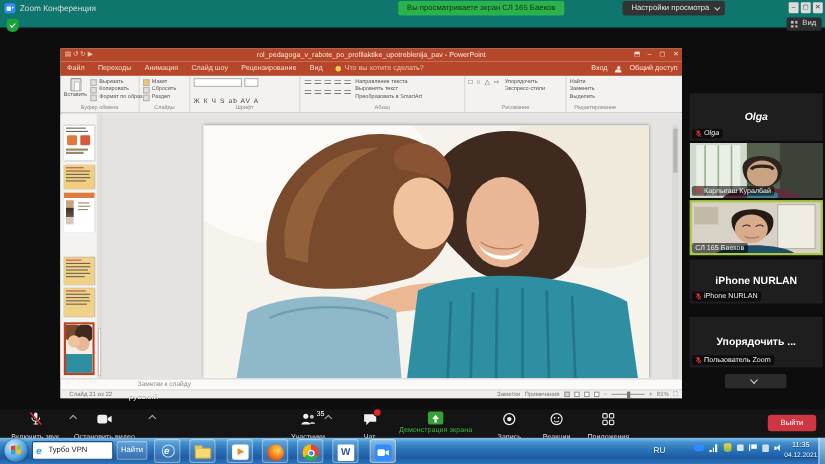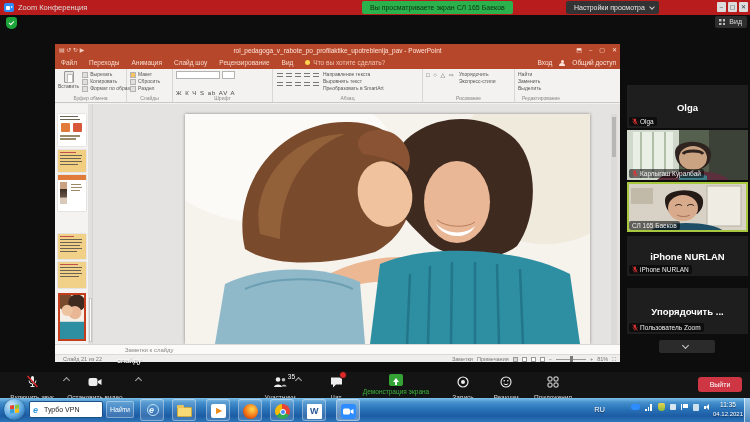--- a/index.html
+++ b/index.html
@@ -1,21 +1,21 @@
 <!DOCTYPE html>
 <html><head>
 <meta charset="utf-8">
 <style>
   html,body{margin:0;padding:0;background:#000;}
   *{box-sizing:border-box;font-family:"Liberation Sans",sans-serif;}
   .screen{position:relative;width:750px;height:422px;background:#0d0d0d;overflow:hidden;}
   .abs{position:absolute;}
 
   
-  .ztitle{left:0;top:0;width:750px;height:15px;background:#b91c1c;}
+  .ztitle{left:0;top:0;width:750px;height:25px;background:#0f766e;}
   .zcam{position:absolute;left:4px;top:3px;width:10px;height:9px;background:#2d8cff;border-radius:2px;}
   .zcam:after{content:"";position:absolute;left:2px;top:2.5px;width:4px;height:4px;background:#fff;border-radius:1px;}
   .zcam:before{content:"";position:absolute;left:6.5px;top:3px;border-left:2.5px solid #fff;border-top:1.5px solid transparent;border-bottom:1.5px solid transparent;}
   .ztext{position:absolute;left:18px;top:3px;font-size:7.5px;color:#ddd;}
   .banner{position:absolute;left:362px;top:1px;height:13px;line-height:13px;padding:0 8px;background:#2bb24c;border-radius:2px;font-size:7px;color:#0c3312;}
   .viewset{position:absolute;left:566px;top:1px;height:13px;line-height:13px;padding:0 14px 0 8px;background:#333;border-radius:2px;font-size:7px;color:#e8e8e8;}
   .viewset .chev{position:absolute;right:5px;top:5px;width:4px;height:4px;border-right:1px solid #ccc;border-bottom:1px solid #ccc;transform:rotate(45deg);margin-top:-1px;}
   .winctl{position:absolute;right:2px;top:2px;display:flex;gap:2px;}
   .wbtn{width:9px;height:10px;background:#dcdcdc;border-radius:1px;color:#333;font-size:6px;line-height:10px;text-align:center;}
 
@@ -372,38 +372,38 @@
 
       <div class="vscroll">
           <div class="vb"></div>
         </div>
     </div>
 
     <div class="notesbar">Заметки к слайду</div>
 
     <div class="statusbar">
       <span class="sl">Слайд 21 из 22</span>
-      <span class="lang">слайду</span>
+      <span class="lang">русский</span>
       <span class="statusR">
         <span>Заметки</span>
         <span>Примечания</span>
         <i class="vsq on"></i>
         <i class="vsq"></i>
         <i class="vsq"></i>
         <i class="vsq"></i>
         <span>−</span>
         <i class="ztrack"></i>
         <span>+</span>
         <span>81%</span>
         <span>⛶</span>
       </span>
     </div>
   </div>
 
-  <div class="abs tile" style="top:85px;height:43px;">
+  <div class="abs tile" style="top:85px;height:43px;font-style:italic;">
     <span class="big">Olga</span>
     <span class="chip">
       <svg width="6" height="7" viewBox="0 0 6 7">
           <rect x="2" y="0.5" width="2" height="3.5" rx="1" fill="#d33"></rect>
           <path d="M1,3.2 a2,2 0 0 0 4,0 M3,5.2 L3,6.5" stroke="#d33" stroke-width="0.7" fill="none"></path>
           <line x1="0.5" y1="0.5" x2="5.5" y2="6.5" stroke="#d33" stroke-width="0.8"></line>
         </svg>
       <span>Olga</span>
     </span>
   </div>

